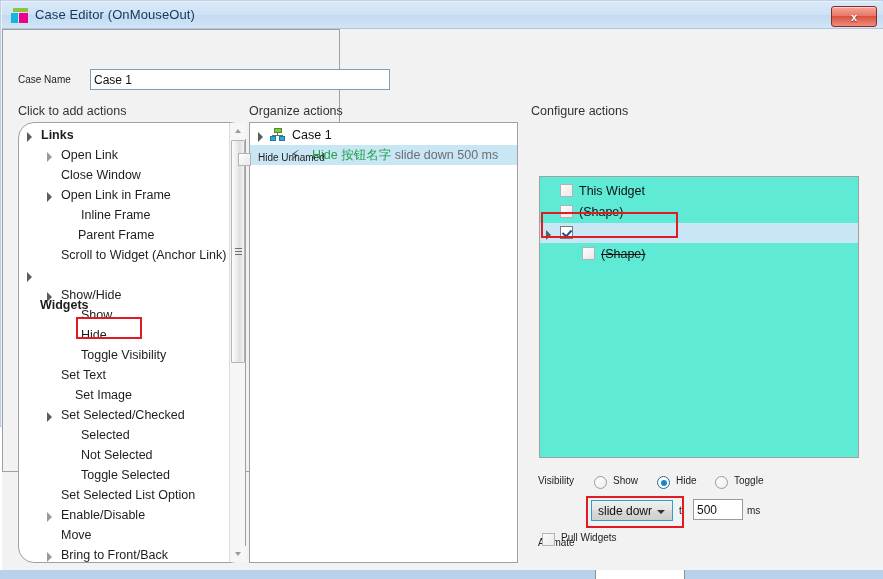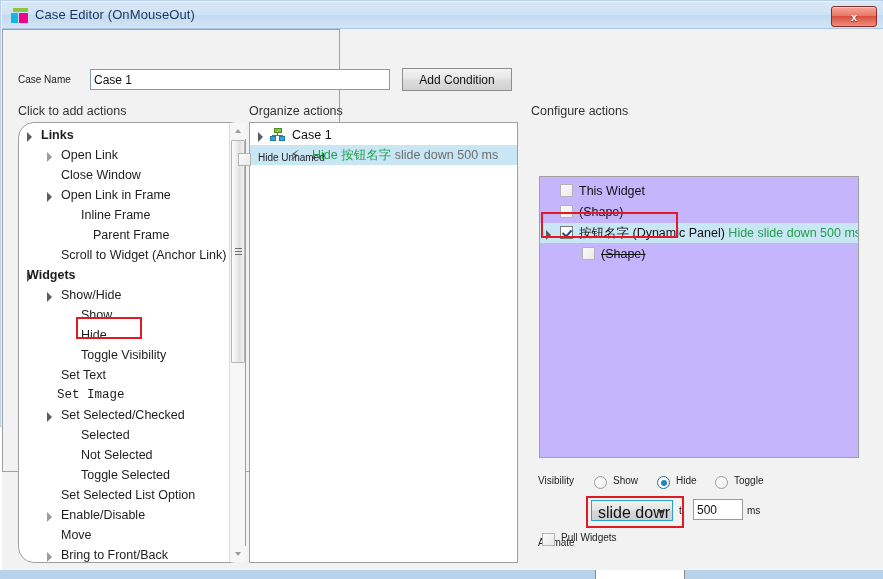--- a/index.html
+++ b/index.html
@@ -140,21 +140,21 @@
   .cb.on{border:1px solid #7a7a7a;background:#fff;}
   .cb.on:after{
     content:"";position:absolute;left:3px;top:1px;width:4px;height:7px;
     border:solid #1a4d8f;border-width:0 2px 2px 0;transform:rotate(42deg);
   }
   .hide-unnamed-cb{left:236px;top:124px;}
   .hide-unnamed-lbl{left:256px;top:123px;}
 
   .widget-list{
     position:absolute;left:537px;top:147px;width:320px;height:282px;
-    background:#c4b5fd;border:1px solid #a0a0a0;box-sizing:border-box;overflow:hidden;
+    background:#5eead4;border:1px solid #a0a0a0;box-sizing:border-box;overflow:hidden;
   }
   .wrow{position:absolute;left:0;right:0;height:20px;line-height:20px;font-size:12.5px;white-space:nowrap;}
   .wrow.sel{background:#c9e6f5;}
   .strike{text-decoration:line-through;}
 
   
   .vis-lbl{left:536px;top:446px;}
   .radio{
     position:absolute;width:13px;height:13px;border-radius:50%;
     border:1px solid #9a9a9a;box-sizing:border-box;
@@ -165,21 +165,21 @@
     content:"";position:absolute;left:2.5px;top:2.5px;width:6px;height:6px;border-radius:50%;
     background:#1e84c4;
   }
   .anim-lbl{left:536px;top:476px;margin-top:32px;}
   .combo{
     position:absolute;left:589px;top:471px;width:82px;height:21px;
     border:1px solid #2a9fd0;box-sizing:border-box;
     background:linear-gradient(to bottom,#f0f0f0 0%,#e4e4e4 48%,#d8d8d8 52%,#cfcfcf 100%);
     cursor:pointer;
   }
-  .combo-text{position:absolute;left:6px;top:3px;font-size:16px;color:#111;white-space:nowrap;}
+  .combo-text{position:absolute;left:6px;top:3px;font-size:12px;color:#111;white-space:nowrap;}
   .combo-arrow{
     position:absolute;right:7px;top:9px;width:0;height:0;
     border-left:4px solid transparent;border-right:4px solid transparent;border-top:4px solid #333;
   }
   .t-lbl{left:677px;top:476px;}
   .t-input{
     position:absolute;left:691px;top:470px;width:50px;height:21px;
     border:1px solid #9a9a9a;background:#fff;box-sizing:border-box;
     font-family:"Liberation Sans",sans-serif;font-size:12px;padding-left:3px;color:#111;
   }
@@ -228,23 +228,20 @@
     <div class="title-text">Case Editor (OnMouseOut)</div>
     <div class="close-btn">
       <div class="close-x">x</div>
     </div>
   </div>
 
   <div class="content">
 
     <div class="lbl case-name-label">Case Name</div>
     <input class="case-name-input" value="Case 1" style="">
-    <button class="btn add-cond">
-      <span class="btn-center">Add Condition</span>
-    </button>
 
     <div class="lbl panel-head ph-left">Click to add actions</div>
     <div class="lbl panel-head ph-mid">Organize actions</div>
     <div class="lbl panel-head ph-right">Configure actions</div>
 
     <div class="box left-box">
       <div class="tree" id="action-tree">
           <div class="trow bold" style="top: 2px;">
             <span class="arrow-d" style="left: 8px; top: 7px;"></span>
             <span style="position: absolute; left: 22px;">Links</span>
@@ -257,47 +254,47 @@
             <span style="position: absolute; left: 42px;">Close Window</span>
           </div>
           <div class="trow" style="top: 62px;">
             <span class="arrow-d" style="left: 28px; top: 7px;"></span>
             <span style="position: absolute; left: 42px;">Open Link in Frame</span>
           </div>
           <div class="trow" style="top: 82px;">
             <span style="position: absolute; left: 62px;">Inline Frame</span>
           </div>
           <div class="trow" style="top: 102px;">
-            <span style="position: absolute; left: 74px;">Parent Frame</span>
+            <span style="position: absolute; left: 59px;">Parent Frame</span>
           </div>
           <div class="trow" style="top: 122px;">
             <span style="position: absolute; left: 42px;">Scroll to Widget (Anchor Link)</span>
           </div>
           <div class="trow bold" style="top: 142px;">
             <span class="arrow-d" style="left: 8px; top: 7px;"></span>
-            <span style="position: absolute; left: 8px;">Widgets</span>
+            <span style="position: absolute; left: 21px; margin-top: 30px;">Widgets</span>
           </div>
           <div class="trow" style="top: 162px;">
             <span class="arrow-d" style="left: 28px; top: 7px;"></span>
             <span style="position: absolute; left: 42px;">Show/Hide</span>
           </div>
           <div class="trow" style="top: 182px;">
             <span style="position: absolute; left: 62px;">Show</span>
           </div>
           <div class="trow" style="top: 202px;">
             <span style="position: absolute; left: 62px;">Hide</span>
           </div>
           <div class="trow" style="top: 222px;">
             <span style="position: absolute; left: 62px;">Toggle Visibility</span>
           </div>
           <div class="trow" style="top: 242px;">
             <span style="position: absolute; left: 42px;">Set Text</span>
           </div>
           <div class="trow" style="top: 262px;">
-            <span style="position: absolute; left: 38px; font-family: Liberation Mono, monospace;">Set Image</span>
+            <span style="position: absolute; left: 56px;">Set Image</span>
           </div>
           <div class="trow" style="top: 282px;">
             <span class="arrow-d" style="left: 28px; top: 7px;"></span>
             <span style="position: absolute; left: 42px;">Set Selected/Checked</span>
           </div>
           <div class="trow" style="top: 302px;">
             <span style="position: absolute; left: 62px;">Selected</span>
           </div>
           <div class="trow" style="top: 322px;">
             <span style="position: absolute; left: 62px;">Not Selected</span>
@@ -373,21 +370,20 @@
           <span class="cb" style="left: 20px; top: 3px;"></span>
           <span style="position: absolute; left: 39px;"><span class="blk">This Widget</span></span>
         </div>
         <div class="wrow" style="top: 25px;">
           <span class="cb" style="left: 20px; top: 3px;"></span>
           <span style="position: absolute; left: 39px;"><span class="blk">(Shape)</span></span>
         </div>
         <div class="wrow sel" style="top: 46px;">
           <span class="arrow-d" style="left: 6px; top: 7px;"></span>
           <span class="cb on" style="left: 20px; top: 3px;"></span>
-          <span style="position: absolute; left: 39px;"><span class="blk">按钮名字</span><span class="blk"> (Dynamic Panel)</span><span class="green">  Hide slide down 500 ms</span></span>
         </div>
         <div class="wrow" style="top: 67px;">
           <span class="cb" style="left: 42px; top: 3px;"></span>
           <span style="position: absolute; left: 61px;"><span class="blk strike">(Shape)</span></span>
         </div>
       </div>
     <div class="redbox rb2"></div>
 
     <div class="lbl vis-lbl">Visibility</div>
     <div class="radio" style="left:592px;top:447px;"></div>

